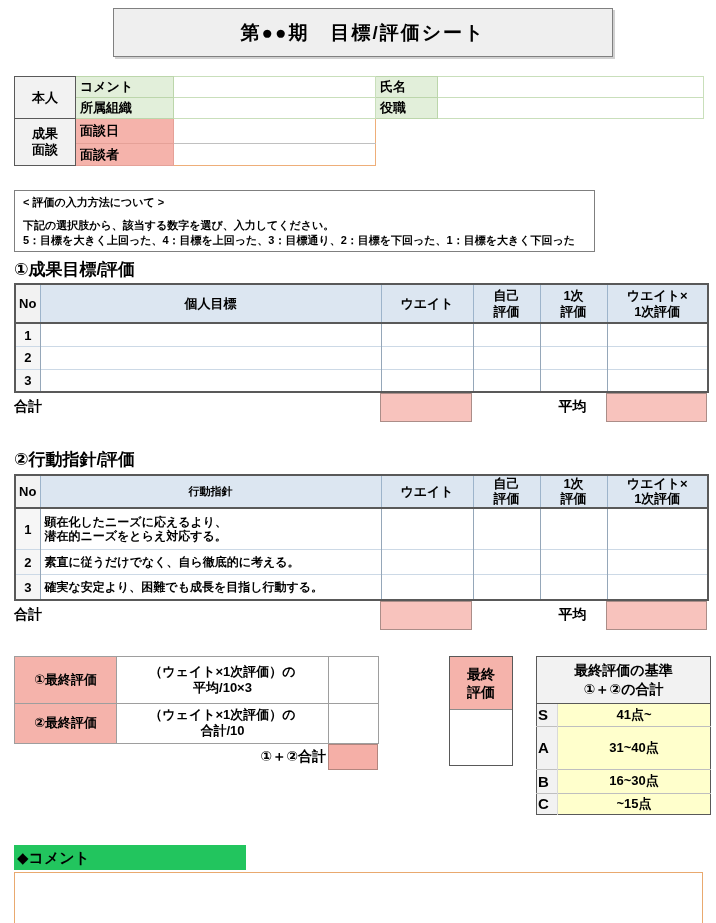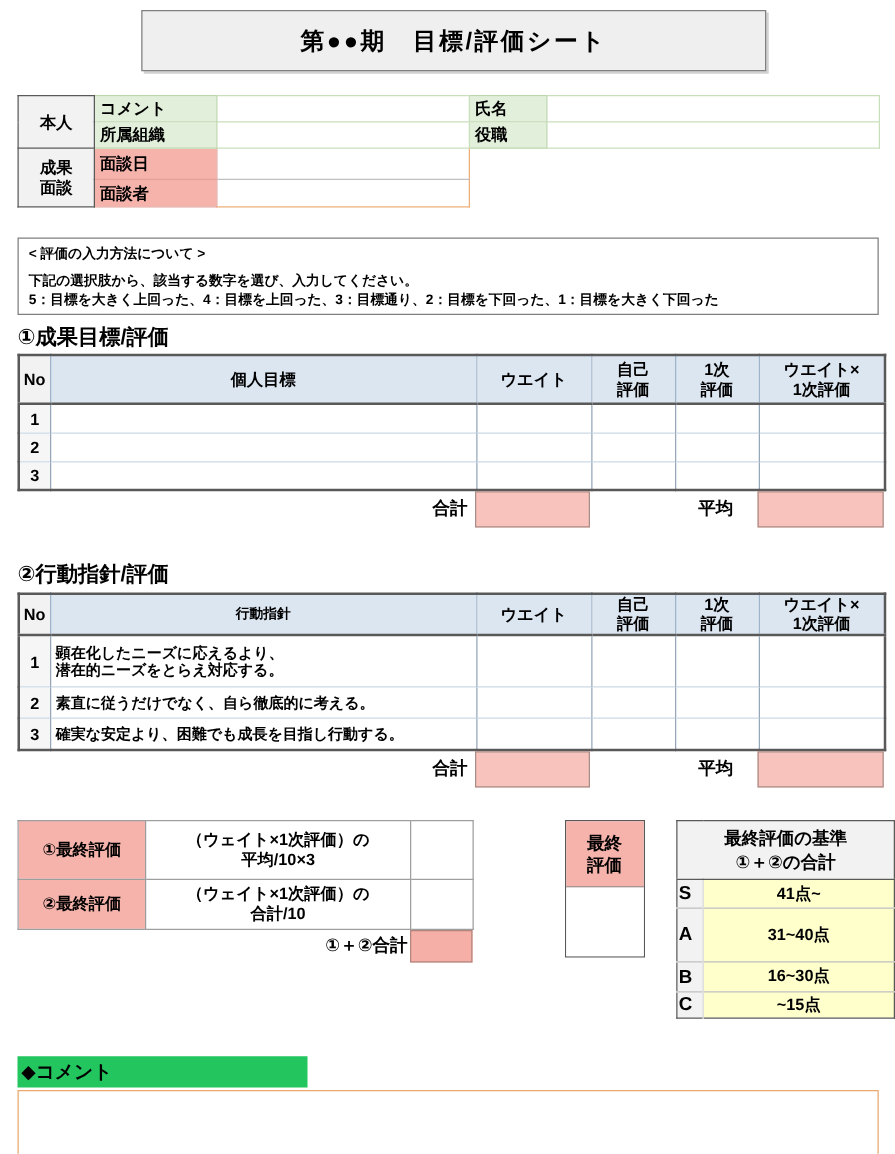--- a/index.html
+++ b/index.html
@@ -18,21 +18,21 @@
   .info-table td { padding: 0 4px; font-size: 13px; overflow: hidden; }
   .c-gray { background: #f2f2f2; border: 1px solid #595959; text-align: center; font-weight: bold; font-size: 14px; line-height: 1.2; }
   .c-green { background: #e2efda; border: 1px solid #bcd6ab; font-weight: bold; font-size: 13px; }
   .c-vgreen { background: #fff; border: 1px solid #c9dfbb; }
   .c-pink { background: #f5b3ab; border: 1px solid #e5a198; font-weight: bold; font-size: 13px; }
   .c-vorange-t { background: #fff; border: 1px solid #eeae79; border-bottom: 1px solid #c0c0c0; }
   .c-vorange-b { background: #fff; border: 1px solid #eeae79; border-top: none; }
   .c-none { border: none; }
 
   
-  .instr-box { margin: 24px 0 0 14px; width: 689px; height: 62px; border: 1px solid #7f7f7f; padding: 4px 8px; }
+  .instr-box { margin: 24px 0 0 14px; width: 581px; height: 62px; border: 1px solid #7f7f7f; padding: 4px 8px; }
   .instr-head { font-size: 11px; font-weight: bold; margin-bottom: 8px; }
   .instr-line { font-size: 11px; font-weight: bold; line-height: 1.35; }
 
   
   .sec-heading { margin: 8px 0 0 14px; font-size: 17px; font-weight: bold; line-height: 1.2; }
   .sec-heading.s2 { margin-top: 28px; }
 
   
   .eval-table { border-collapse: collapse; table-layout: fixed; margin: 3px 0 0 14px; border: 2px solid #595959; }
   .eval-table th, .eval-table td { padding: 0 2px; overflow: hidden; }
@@ -44,28 +44,28 @@
   .eval-table td.no-cell { background: #f6f6f6; text-align: center; font-size: 13px; }
   .eval-table td.goal-cell { padding: 1px 4px; line-height: 1.2; }
   .t1 tr.body-row { height: 23px; }
   .t1 tr.head-row { height: 39px; }
   .t2 tr.head-row { height: 33px; }
   .t2 tr.r1 { height: 42px; }
   .t2 tr.r2, .t2 tr.r3 { height: 25px; }
 
   
   .total-row { display: flex; margin-left: 14px; height: 29px; }
-  .tr-sum { width: 366px; text-align: right; font-size: 14px; font-weight: bold; line-height: 27px; padding-right: 6px; }
+  .tr-sum { width: 366px; text-align: left; font-size: 14px; font-weight: bold; line-height: 27px; padding-right: 6px; }
   .tr-pink1 { width: 92px; background: #f8c3bd; border: 1px solid #ab8d88; }
   .tr-gap { width: 67px; }
   .tr-avg { width: 67px; text-align: center; font-size: 14px; font-weight: bold; line-height: 27px; }
   .tr-pink2 { width: 101px; background: #f8c3bd; border: 1px solid #ab8d88; }
 
   
-  .bottom-row { display: flex; margin: 26px 0 4px 14px; align-items: flex-start; justify-content: space-between; }
+  .bottom-row { display: flex; margin: 26px 0 4px 14px; align-items: flex-start; }
   .final-table { border-collapse: collapse; table-layout: fixed; border: 1px solid #808080; }
   .final-table td { overflow: hidden; }
   .ft-label { background: #f5b3ab; border: 1px solid #9e9e9e; text-align: center; font-weight: bold; font-size: 13px; }
   .ft-formula { border: 1px solid #9e9e9e; text-align: center; font-weight: bold; font-size: 13px; line-height: 1.25; }
   .ft-val { border: 1px solid #9e9e9e; background: #fff; }
   .final-table tr { height: 47px; }
   .final-table tr.fr2 { height: 40px; }
   .final-sum-row { display: flex; width: 364px; height: 26px; }
   .fs-label { flex: 1; text-align: right; font-size: 14px; font-weight: bold; line-height: 24px; padding-right: 2px; }
   .fs-pink { width: 50px; background: #f5afa7; border: 1px solid #b2857e; }

